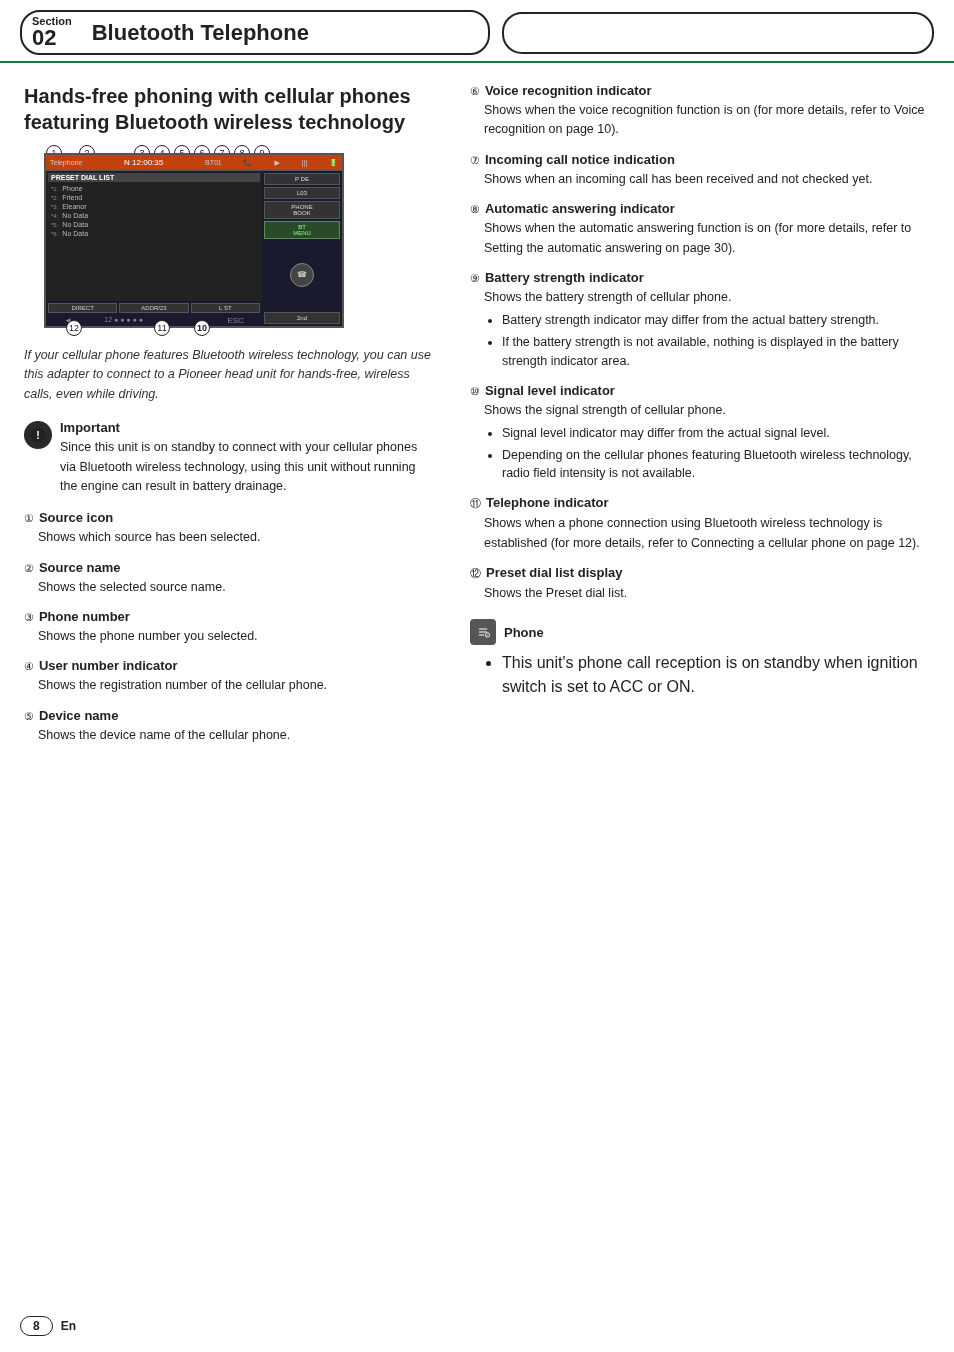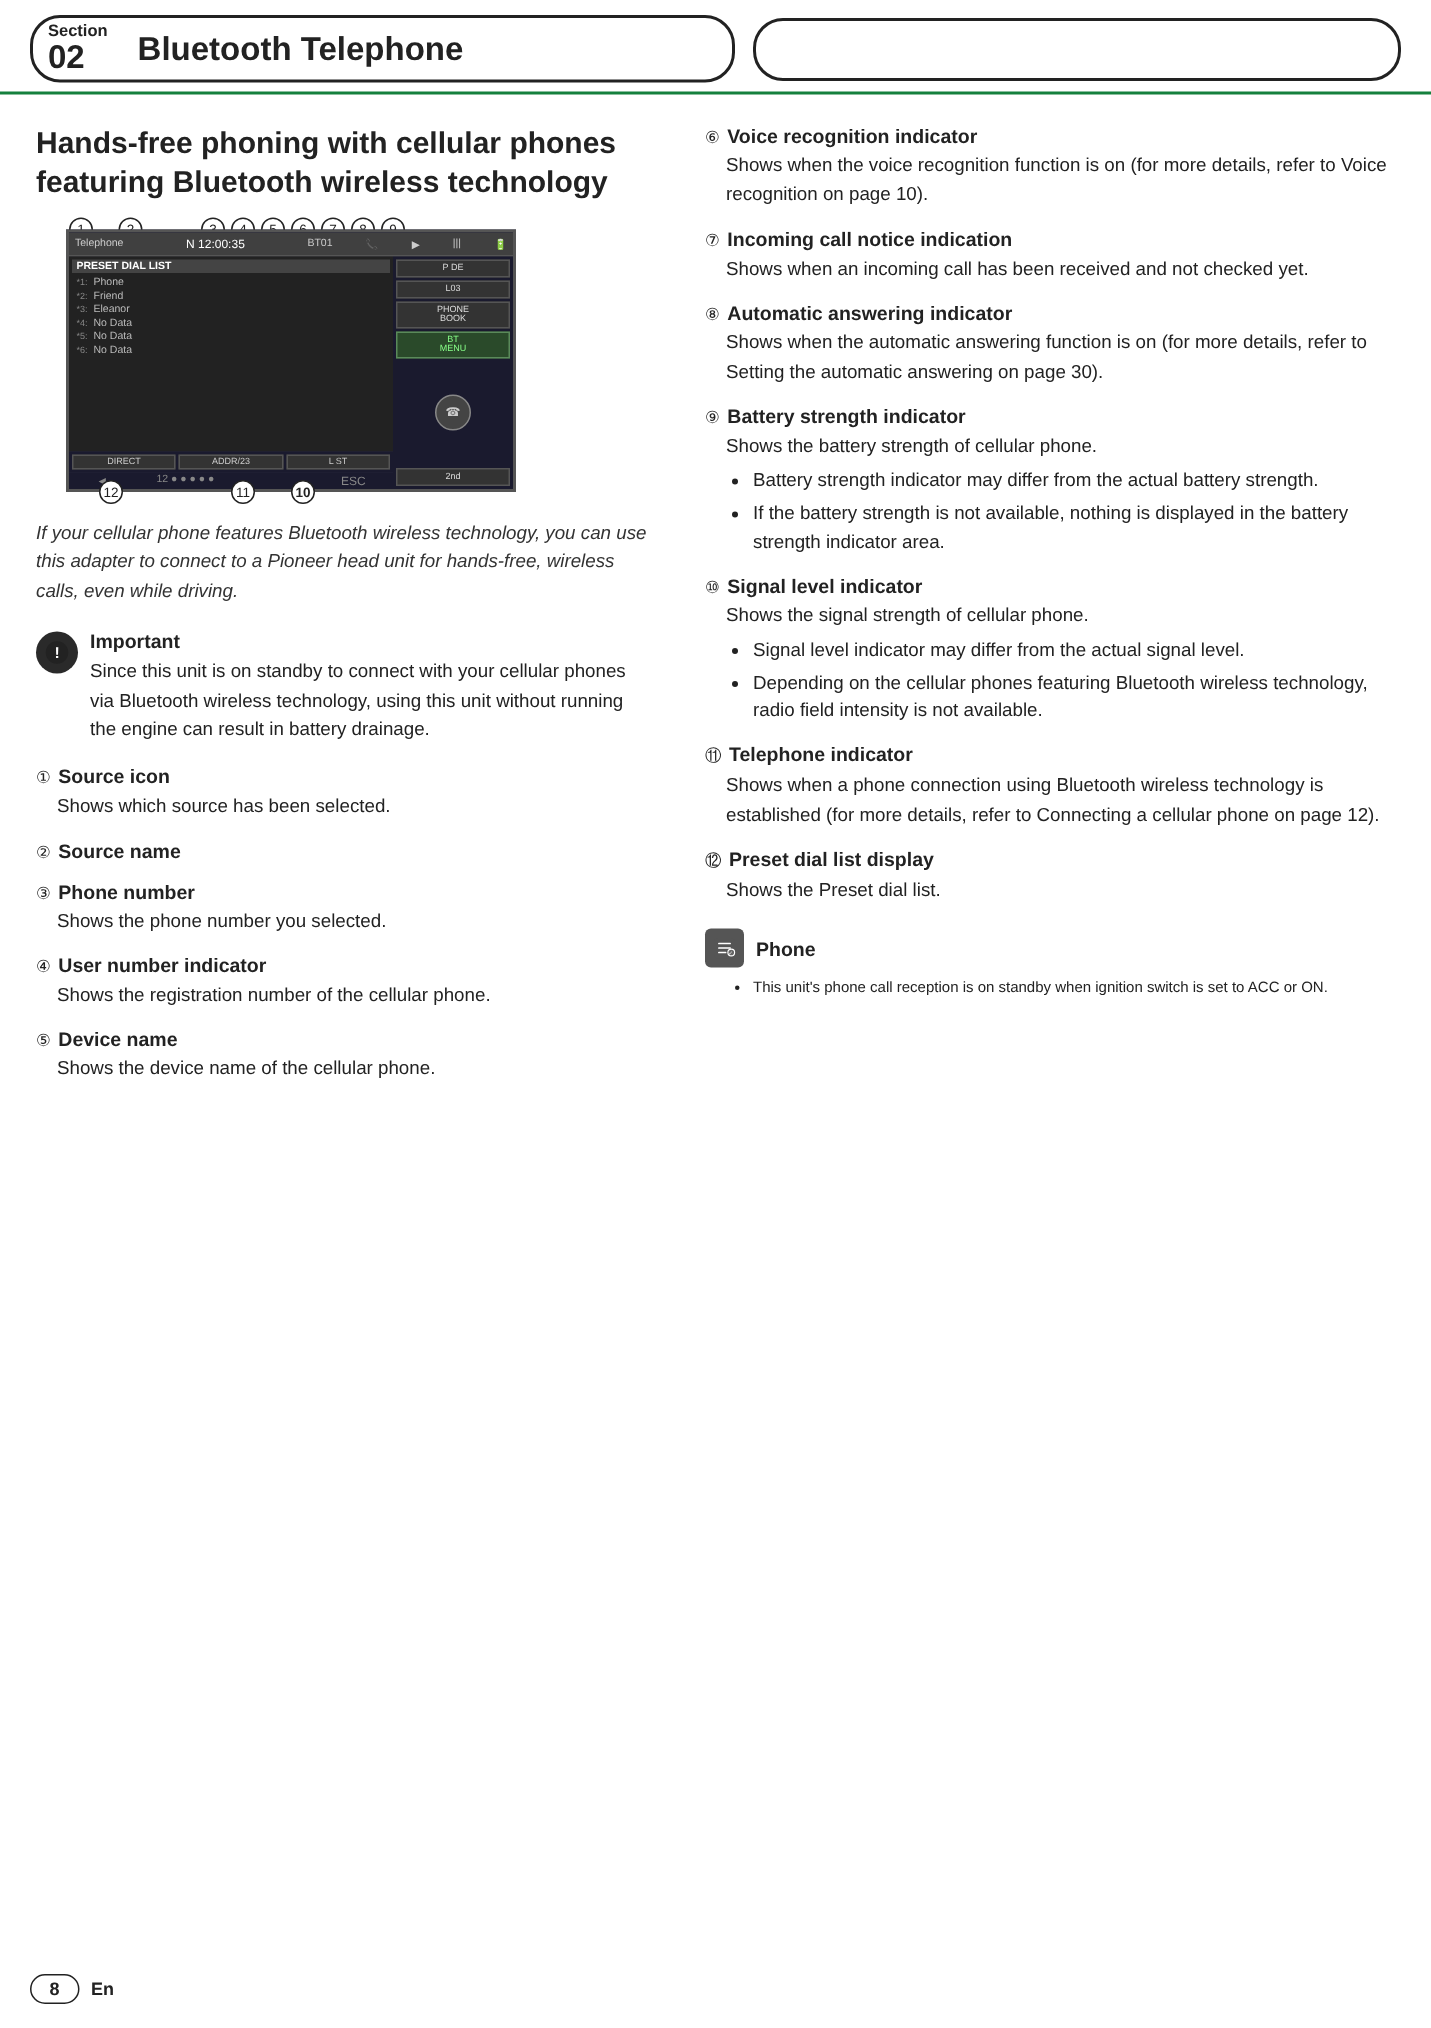--- a/index.html
+++ b/index.html
@@ -103,21 +103,21 @@
     
     .screen-inner {
       width: 100%;
       height: 100%;
       background: #2a2a3e;
       position: relative;
       font-size: 8px;
       color: #ddd;
     }
     .screen-top-bar {
-      background: #404040;
+      background: #c2410c;
       height: 16px;
       display: flex;
       align-items: center;
       padding: 0 4px;
       border-bottom: 1px solid #555;
       font-size: 7px;
       color: #ccc;
       gap: 22px;
     }
     .screen-main-area {
@@ -257,21 +257,21 @@
       background: #555;
       border-radius: 4px;
       display: flex; align-items: center; justify-content: center;
       flex-shrink: 0;
     }
     .notes-label {
       font-weight: bold;
       font-size: 13px;
     }
     .notes-body {
-      font-size: 10px;
+      font-size: 16px;
       line-height: 1.55;
       color: #222;
       padding-left: 14px;
     }
     .notes-body ul {
       padding-left: 18px;
     }
     .notes-body ul li {
       margin-bottom: 3px;
       line-height: 1.5;
@@ -408,20 +408,21 @@
         <span class="item-num">①</span>
         <span class="item-title">Source icon</span>
       </div>
       <div class="item-body">Shows which source has been selected.</div>
     </div>
         <div class="item-section">
       <div class="item-header">
         <span class="item-num">②</span>
         <span class="item-title">Source name</span>
       </div>
+      <div class="item-body">Shows the selected source name.</div>
     </div>
         <div class="item-section">
       <div class="item-header">
         <span class="item-num">③</span>
         <span class="item-title">Phone number</span>
       </div>
       <div class="item-body">Shows the phone number you selected.</div>
     </div>
         <div class="item-section">
       <div class="item-header">

